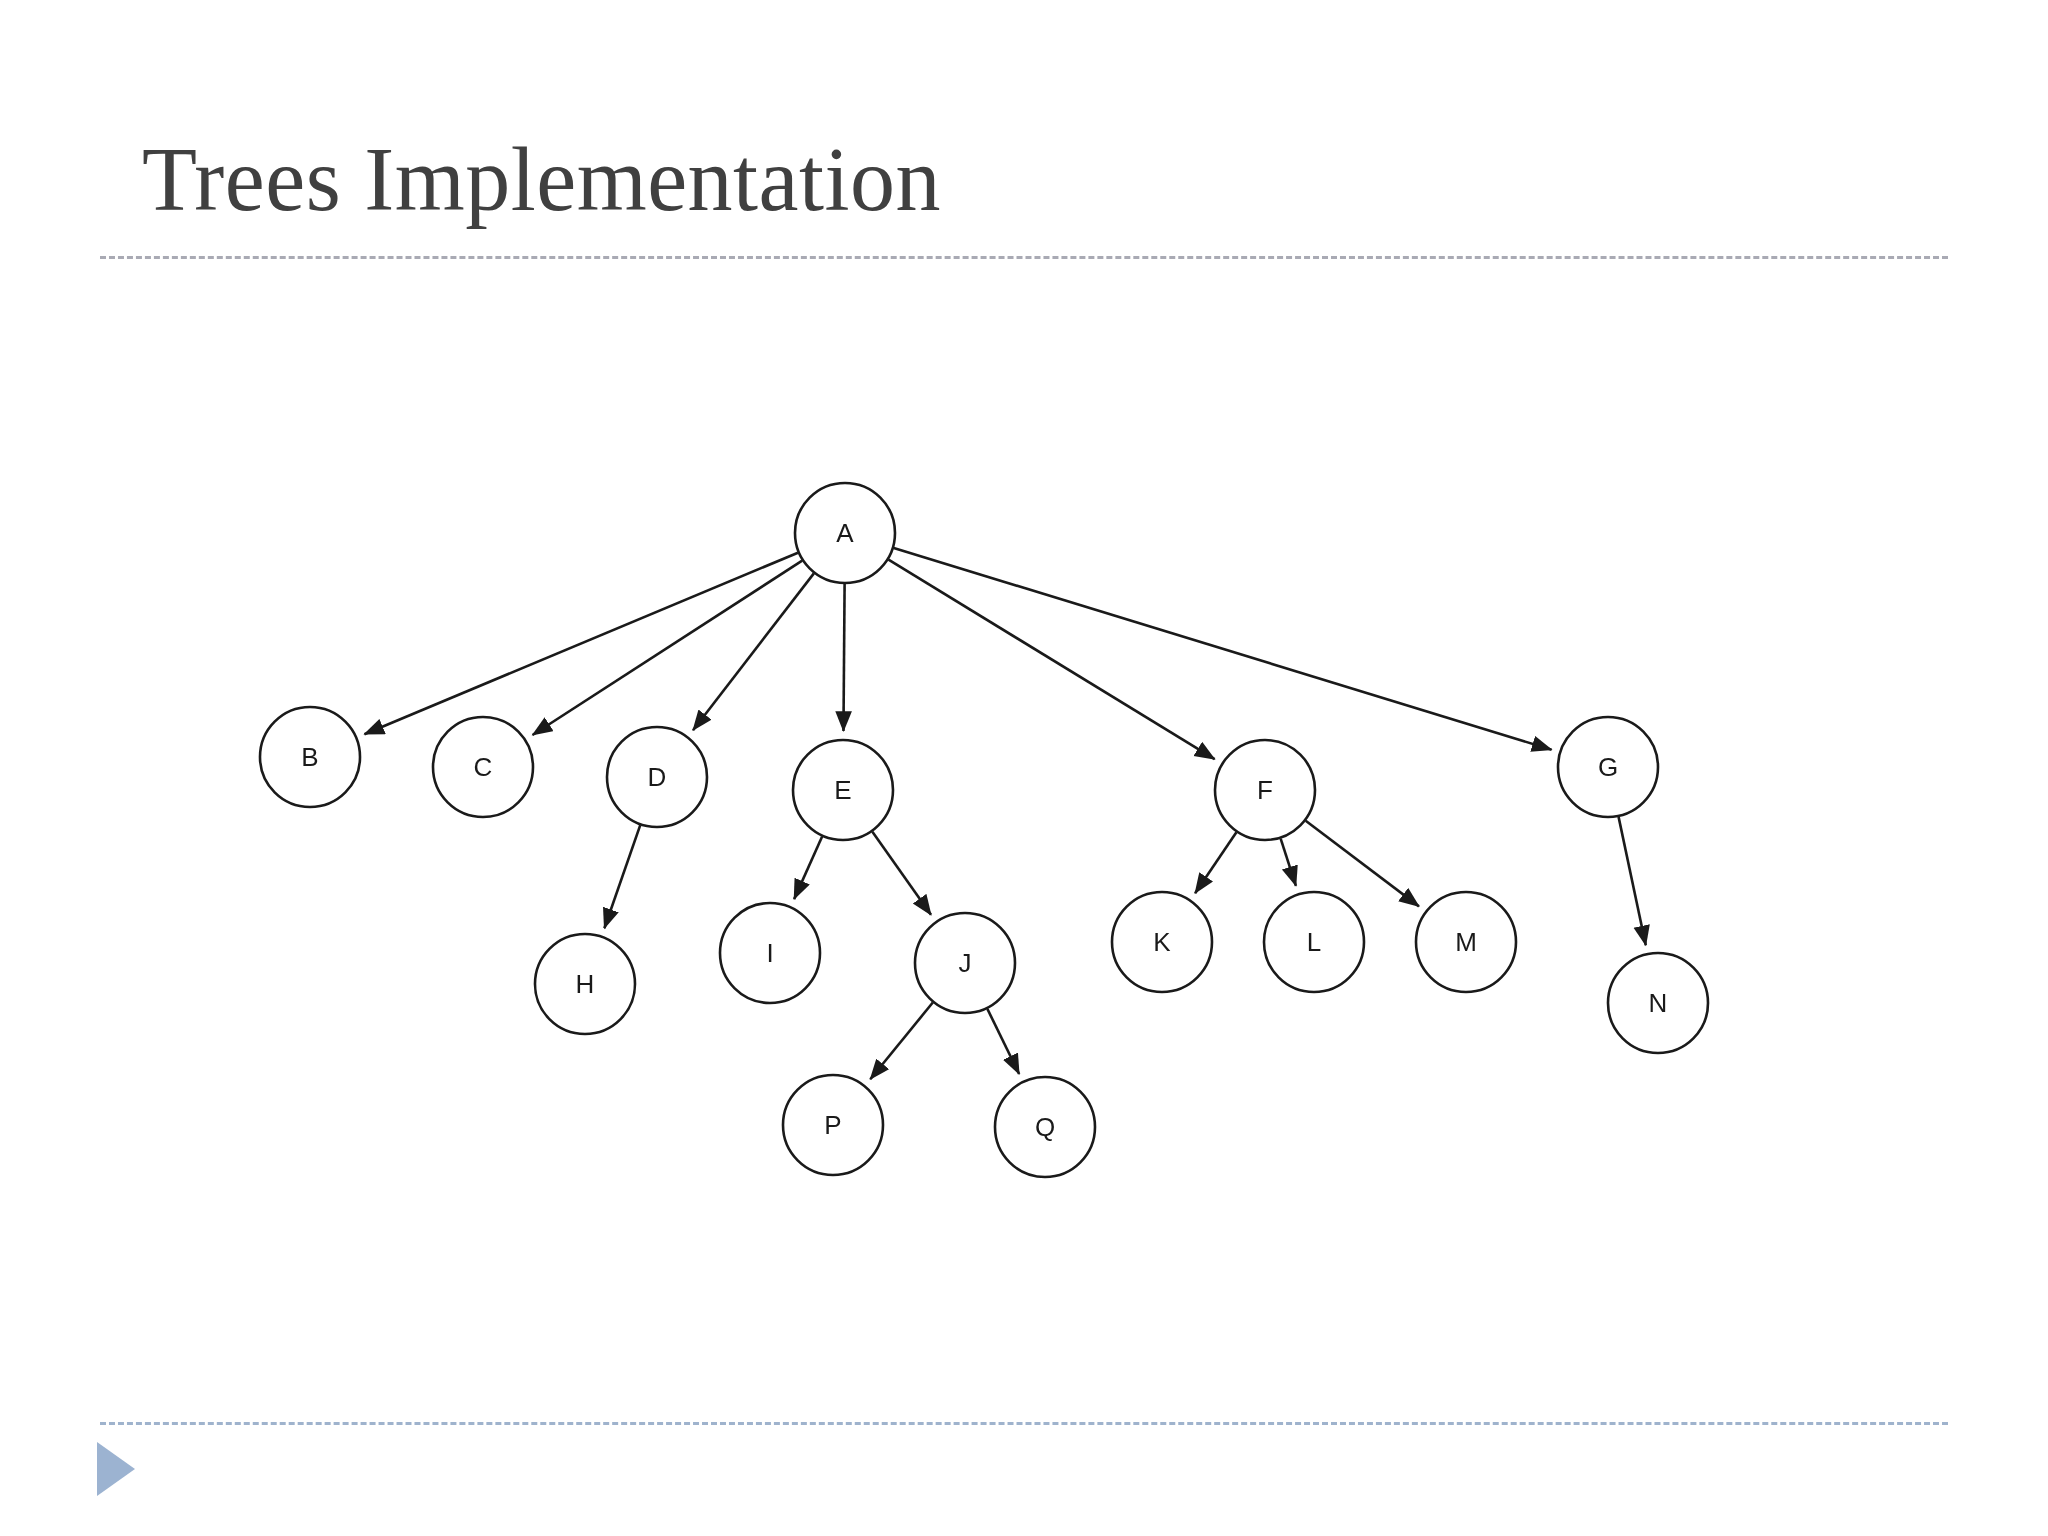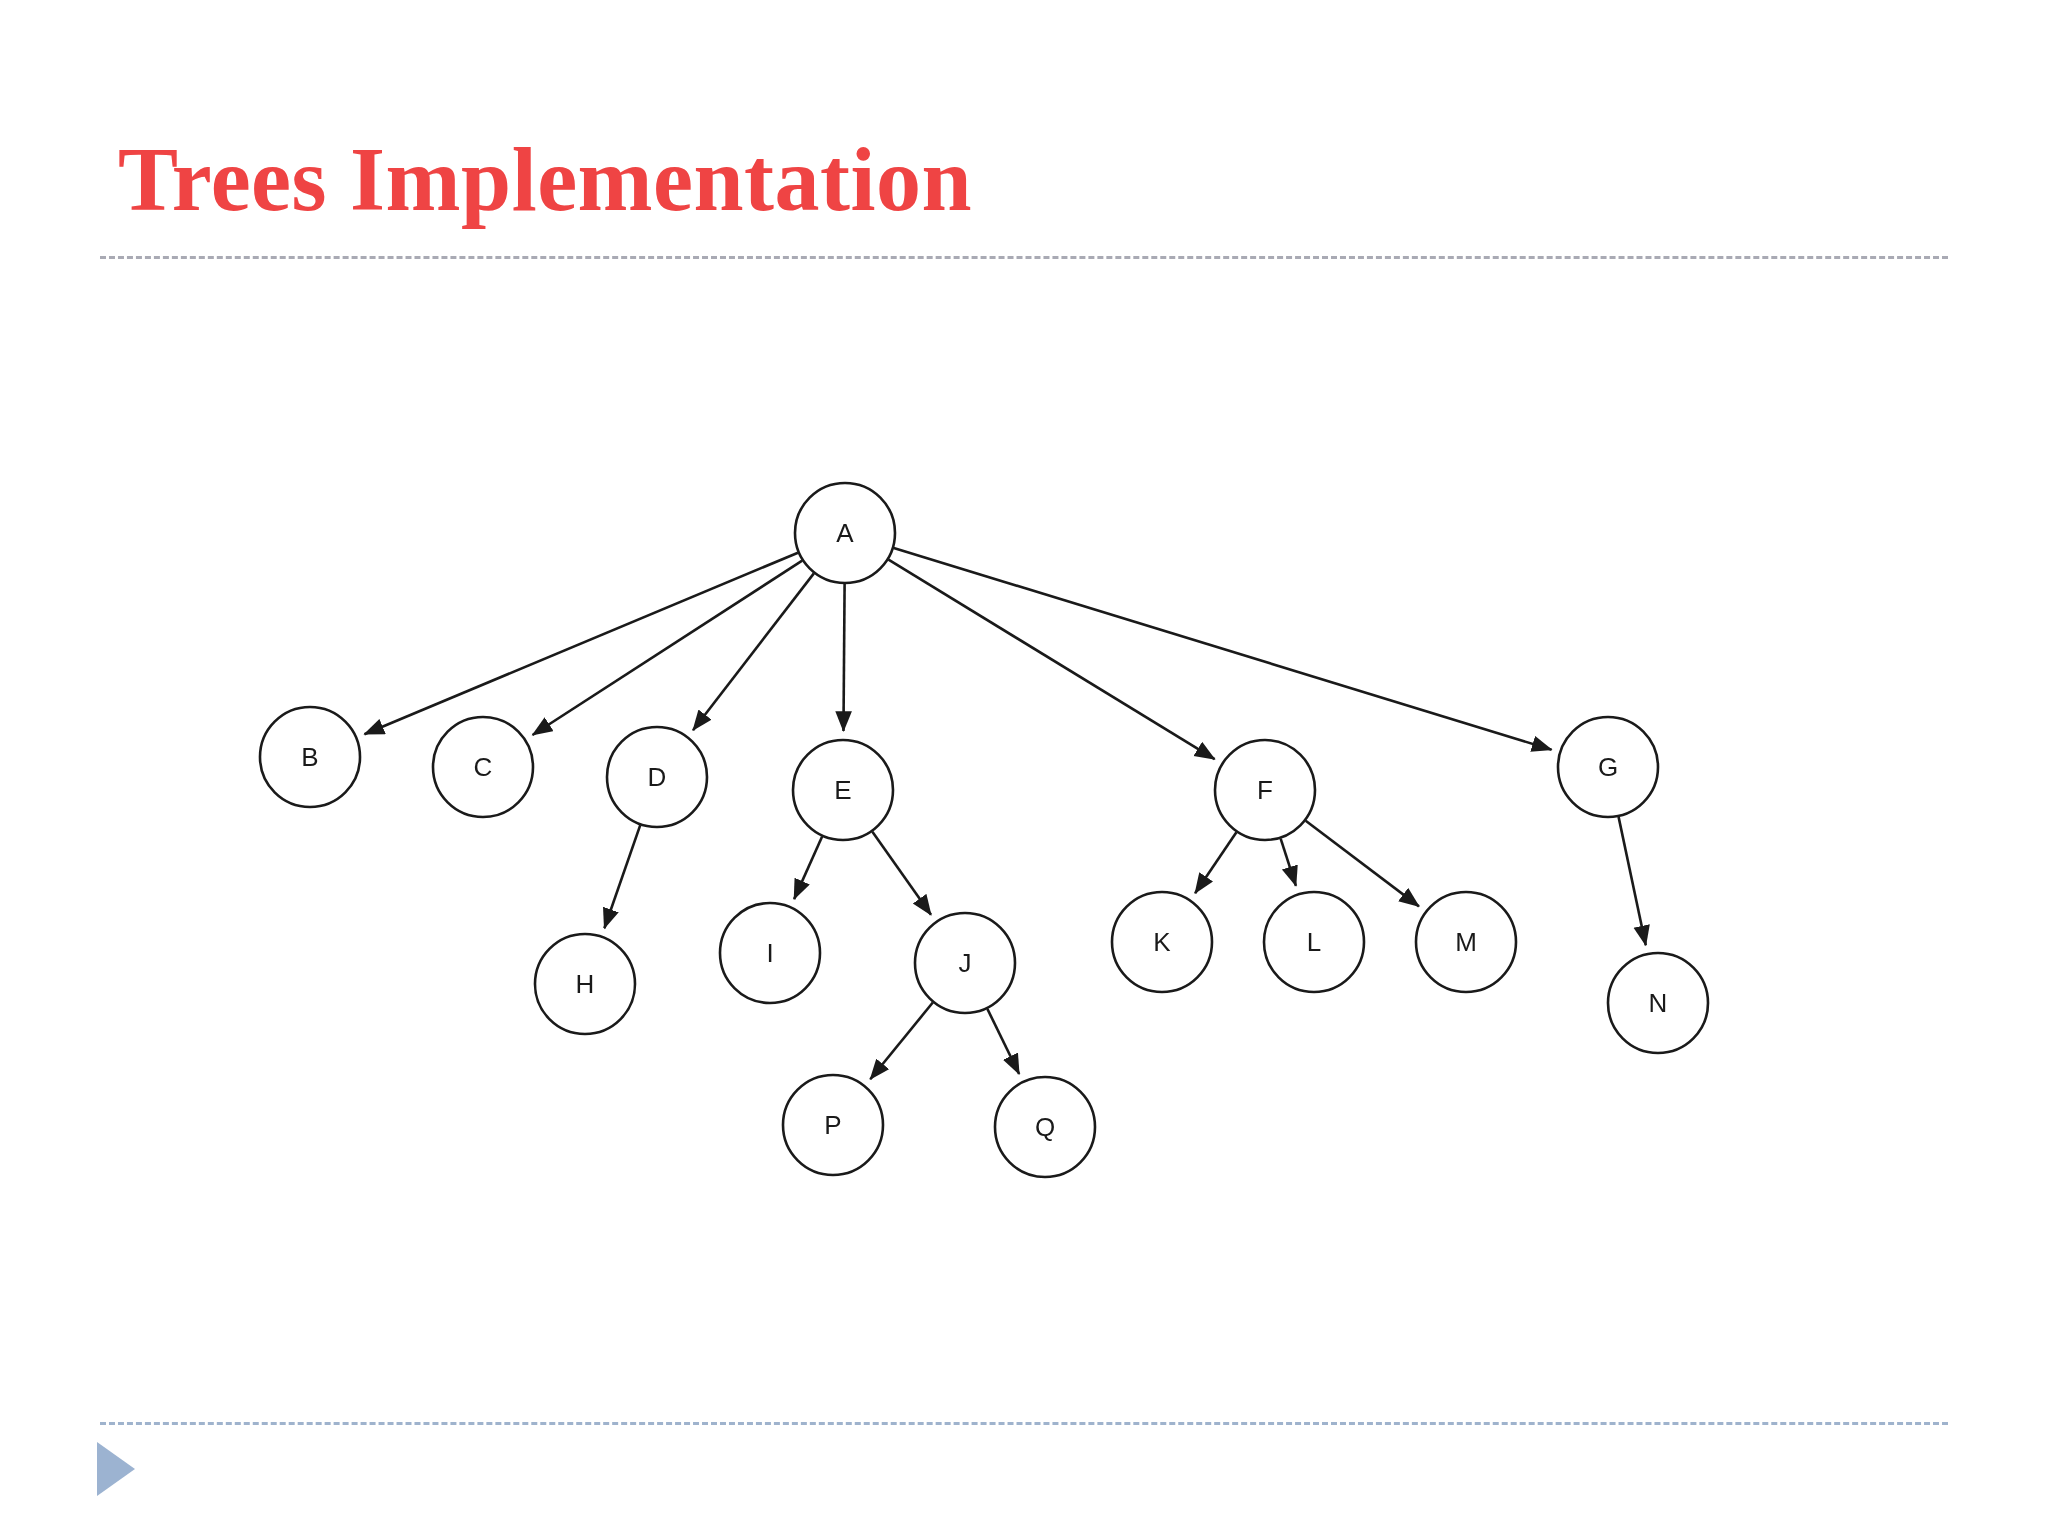--- a/index.html
+++ b/index.html
@@ -24,24 +24,25 @@
     position: absolute;
     left: 118px;
     top: 128px;
     width: 1700px;
     height: 110px;
   }
   #slide-title {
     font-family: "Liberation Serif", "DejaVu Serif", serif;
     font-size: 90px;
     line-height: 104px;
-    font-weight: bold;
-    color: #ef4444;
+    font-weight: normal;
+    color: #404040;
     letter-spacing: 0.5px;
     white-space: nowrap;
+    margin-left: 24px;
   }
 
   
   .rule {
     position: absolute;
     left: 100px;
     width: 1848px;
     height: 0;
     border-top: 3px dashed #a9aab4;
   }

